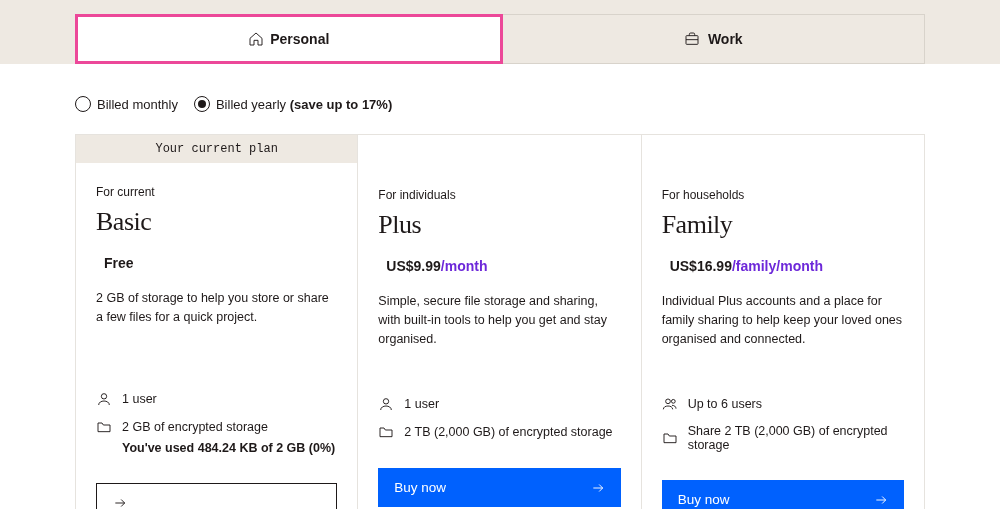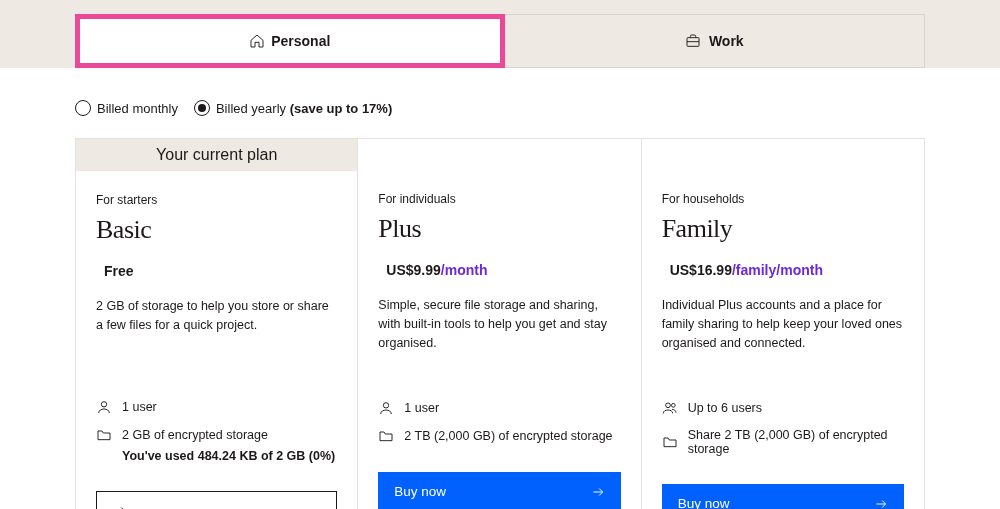--- a/index.html
+++ b/index.html
@@ -1,30 +1,30 @@
 <!DOCTYPE html>
 <html><head>
 <meta charset="utf-8">
 <style>
   * { box-sizing: border-box; margin: 0; padding: 0; }
   body { font-family: -apple-system, BlinkMacSystemFont, "Segoe UI", Helvetica, Arial, sans-serif; color: #1e1919; background: #fff; }
   .top-bg { background: #eee9e2; padding: 14px 0 0 0; }
   .tabs-wrap { max-width: 850px; margin: 0 auto; display: flex; }
   .tab { flex: 1; display: flex; align-items: center; justify-content: center; gap: 8px; padding: 14px 0; font-size: 14px; font-weight: 600; cursor: pointer; }
-  .tab.active { background: #fff; border: 5px solid #ec4899; gap: 6px; }
+  .tab.active { background: #fff; border: 3px solid #ec4899; gap: 6px; }
   .tab.inactive { background: #eee9e2; border: 1px solid #d8d3cb; border-left: none; }
   .content { max-width: 850px; margin: 0 auto; padding: 0; }
   .billing-row { display: flex; align-items: center; gap: 16px; padding: 32px 0 22px 0; font-size: 13px; }
   .radio-opt { display: flex; align-items: center; gap: 6px; cursor: pointer; }
   .radio-circle { width: 16px; height: 16px; border: 1px solid #1e1919; border-radius: 50%; display: inline-flex; align-items: center; justify-content: center; }
   .radio-circle.selected::after { content: ""; width: 8px; height: 8px; background: #1e1919; border-radius: 50%; }
   .plans-grid { display: grid; grid-template-columns: 1fr 1fr 1fr; gap: 0; }
   .plan-card { border: 1px solid #e6e3de; position: relative; display: flex; flex-direction: column; }
   .plan-card + .plan-card { border-left: none; }
-  .plan-banner { background: #eee9e2; text-align: center; font-size: 16px; font-weight: 500; padding: 7px 4px; color: #1e1919; }
+  .plan-banner { background: #eee9e2; text-align: center; font-size: 12px; font-weight: 500; padding: 7px 4px; color: #1e1919; font-family: Liberation Mono, monospace; }
   .plan-banner.empty { background: transparent; height: 31px; }
   .plan-inner { padding: 22px 20px 20px 20px; flex: 1; display: flex; flex-direction: column; }
   .audience { font-size: 12px; color: #1e1919; margin-bottom: 8px; }
   .plan-name { font-size: 26px; font-weight: 400; letter-spacing: -0.5px; margin-bottom: 18px; font-family: Georgia, "Times New Roman", serif; font-stretch: expanded; }
   .price-line { font-size: 14px; margin-bottom: 18px; }
   .price-line .amt { font-weight: 600; padding-left: 8px; }
   .price-line .per { color: #6d28d9; font-weight: bold; }
   .desc { font-size: 12.5px; line-height: 1.5; color: #1e1919; margin-bottom: 42px; min-height: 54px; }
   .meta-list { list-style: none; font-size: 12.5px; margin-bottom: 22px; }
   .meta-list li { display: flex; align-items: center; gap: 10px; padding: 6px 0; }
@@ -67,21 +67,21 @@
       <span class="radio-circle selected"></span>
       <span><span>Billed yearly </span><b>(save up to 17%)</b></span>
     </div>
   </div>
 
   <div class="plans-grid">
 
     <div class="plan-card">
       <div class="plan-banner">Your current plan</div>
       <div class="plan-inner">
-        <div class="audience">For starters</div>
+        <div class="audience">For current</div>
         <div class="plan-name">Basic</div>
         <div class="price-line">
           <span class="amt">Free</span><span class="per"></span>
         </div>
         <div class="desc">2 GB of storage to help you store or share a few files for a quick project.</div>
         <ul class="meta-list">
           <li>
             <svg class="icon16" viewBox="0 0 24 24">
                 <circle cx="12" cy="8" r="4"></circle>
                 <path d="M4 21 c0-4 4-6 8-6 s8 2 8 6"></path>

